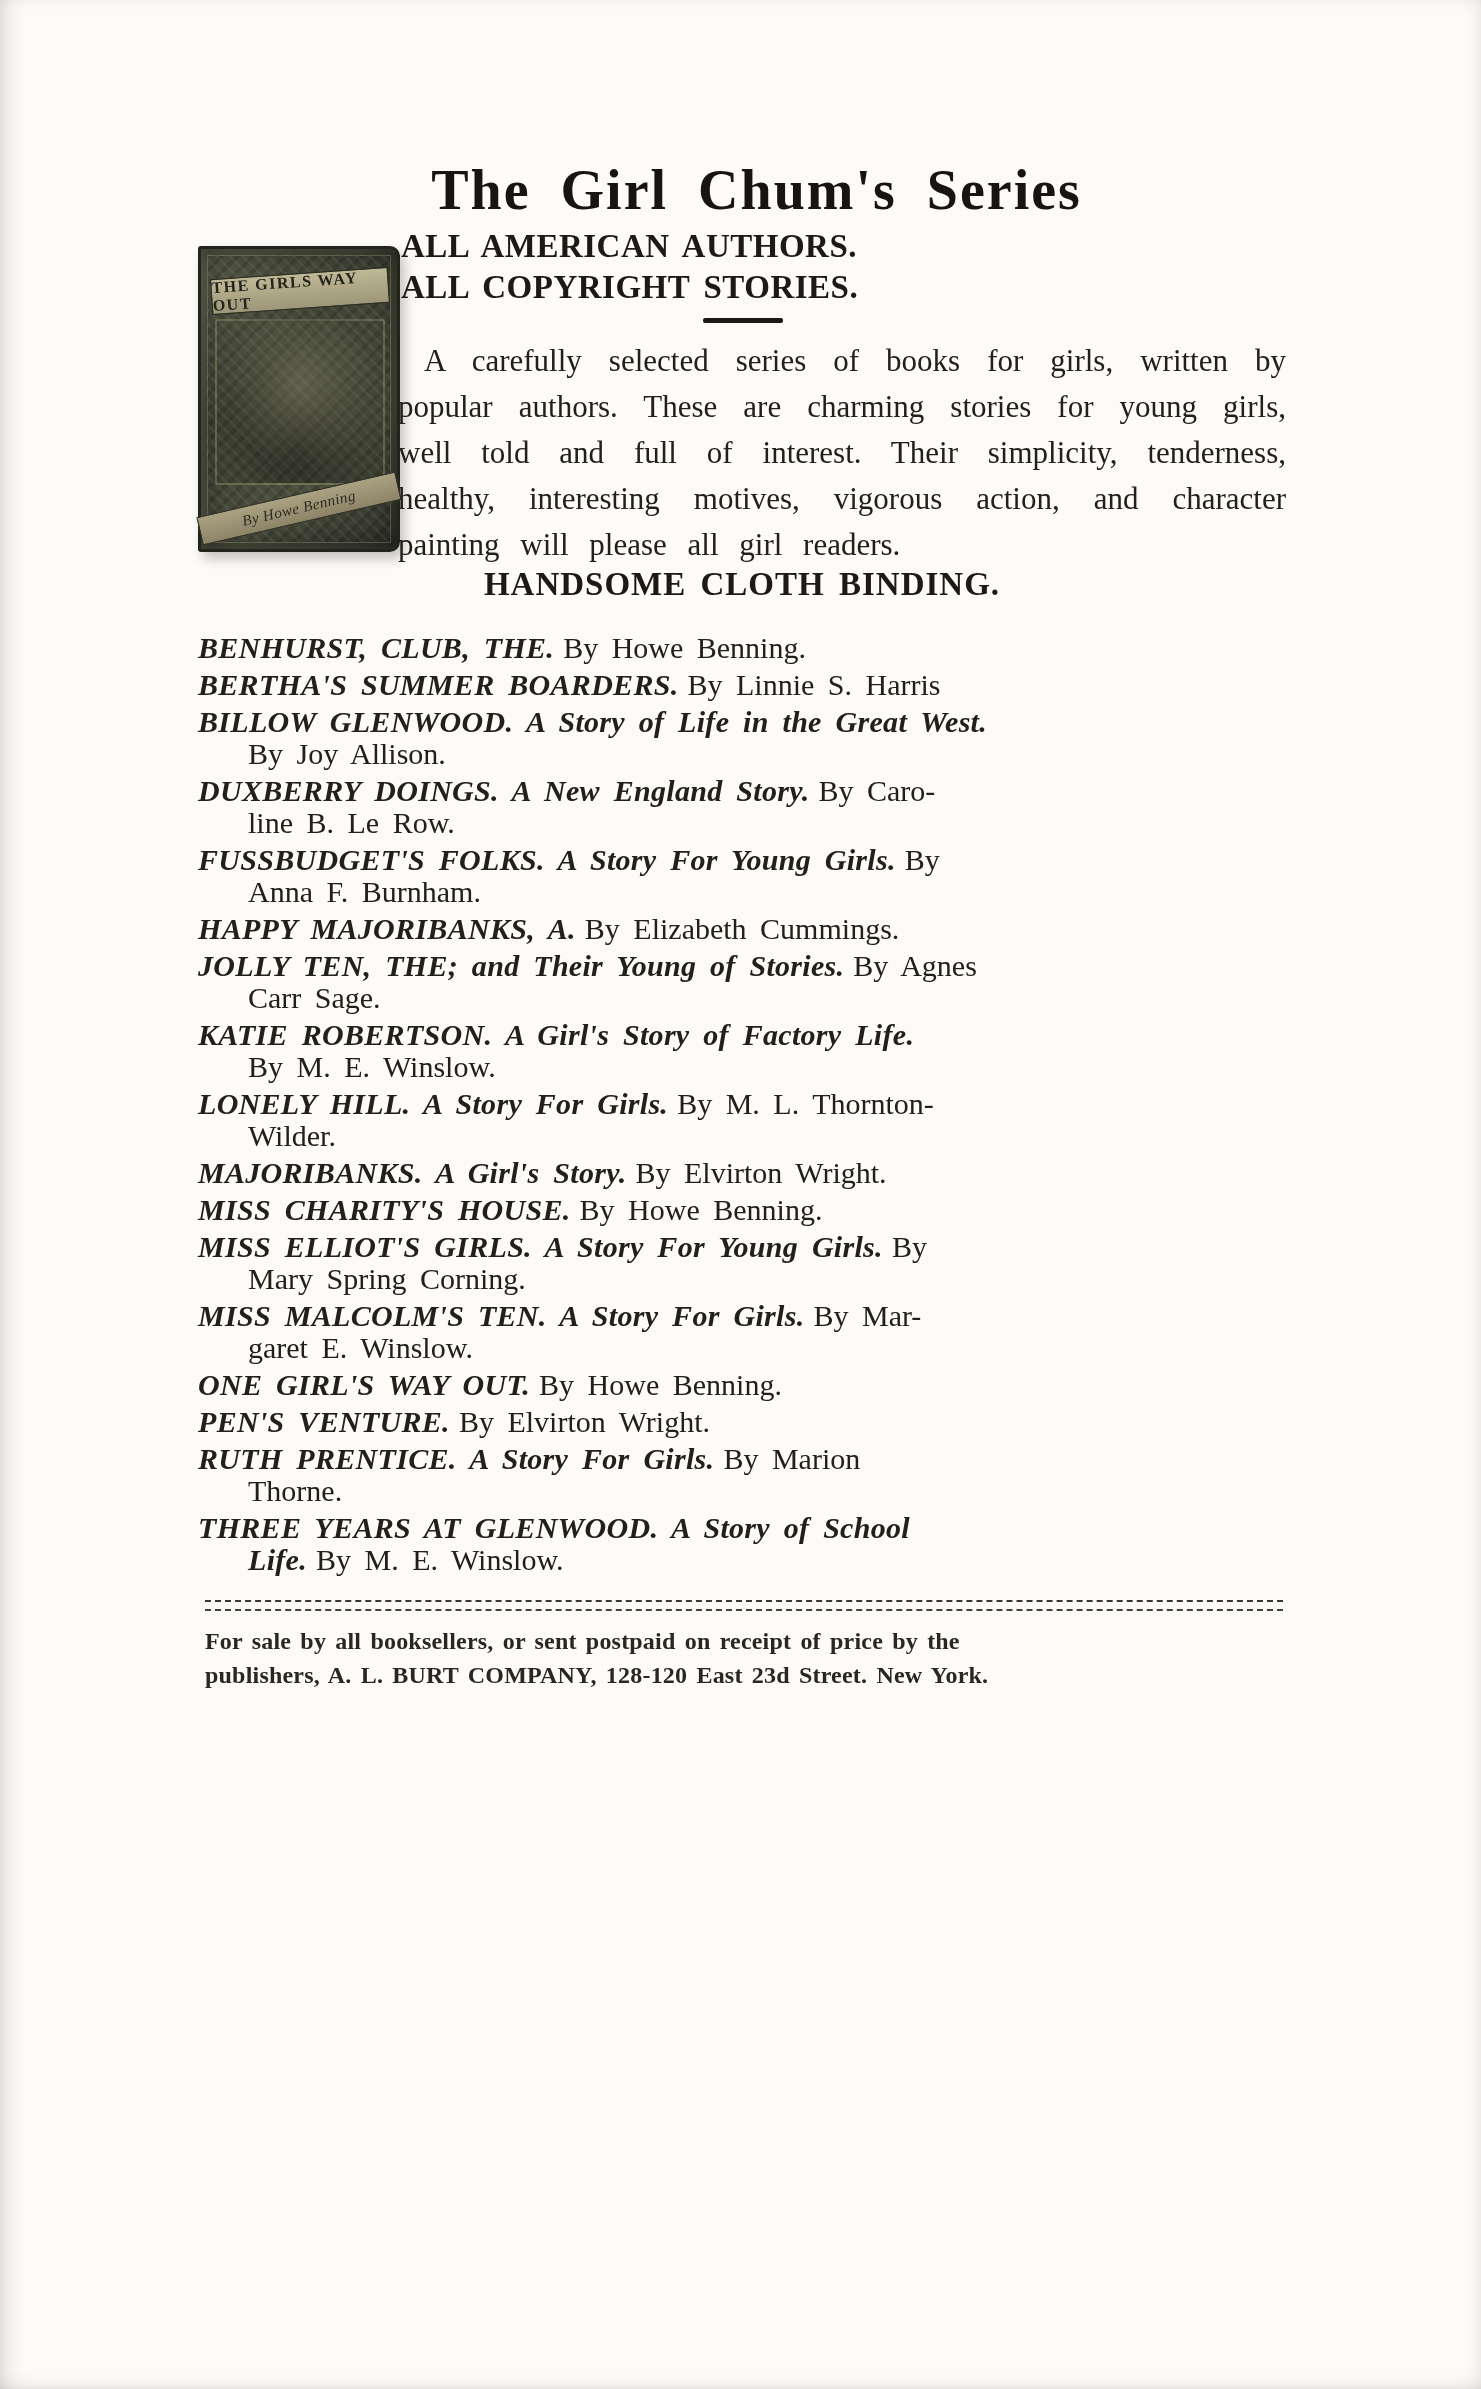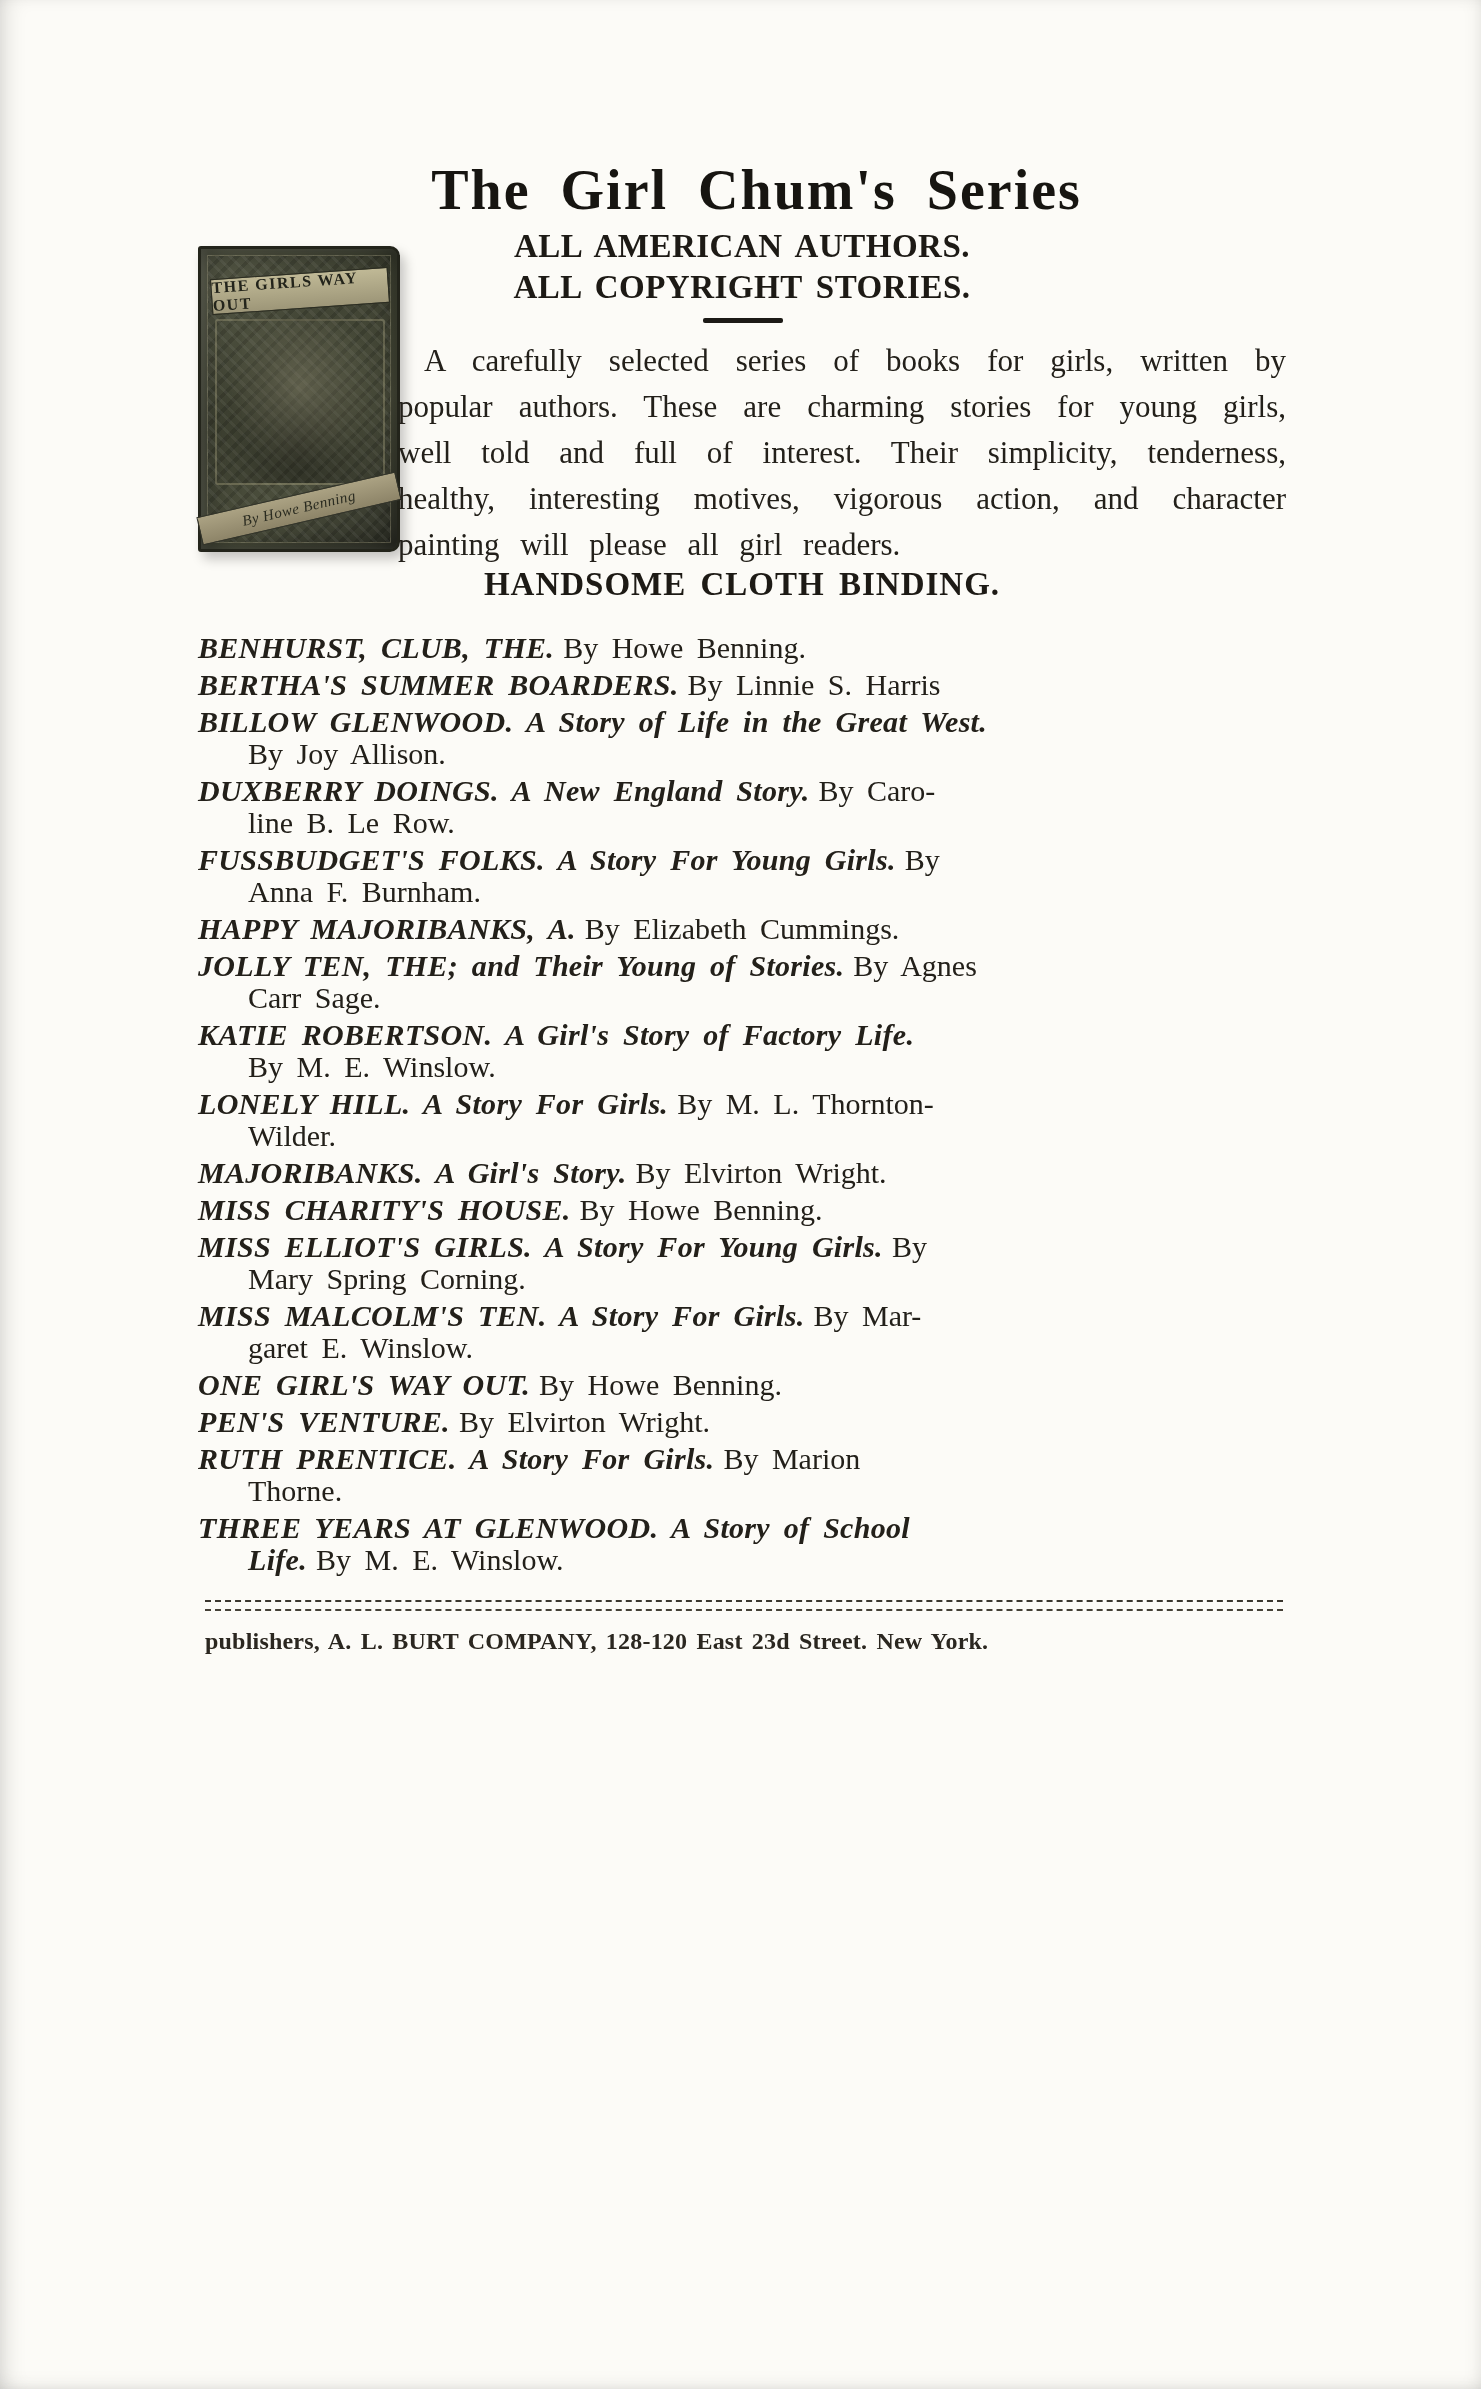--- a/index.html
+++ b/index.html
@@ -72,22 +72,21 @@
     border: 1px solid #33342a;
     transform: rotate(-13deg);
     display: flex; align-items: center; justify-content: center;
     font-size: 15px; font-style: italic; letter-spacing: 0.5px;
     color: #2a2b20;
   }
 
   
   .authors {
     position: absolute;
-    left: 412px; top: 226px; width: 660px;
-    text-align: center;
+    left: 401px; top: 226px; width: 660px;
     font-size: 33px; font-weight: 700;
     line-height: 41px;
     letter-spacing: 0.5px;
     word-spacing: 5px;
     color: #1d1a15;
   }
   .divider {
     position: absolute;
     left: 703px; top: 318px;
     width: 80px; height: 5px;
@@ -265,16 +264,17 @@
     <div class="book">
       <div class="bl1"><span class="bt">THREE YEARS AT GLENWOOD. A Story of School</span></div>
       <div class="bl2"><span class="bt">Life.</span><span class="ba">By M. E. Winslow.</span></div>
     </div>
 
   </div>
 
   <div class="footer-rule"></div>
 
   <div class="footer">
+    <div>For sale by all booksellers, or sent postpaid on receipt of price by the</div>
     <div>publishers, A. L. BURT COMPANY, 128-120 East 23d Street. New York.</div>
   </div>
 
 </div>
 
 </body></html>

